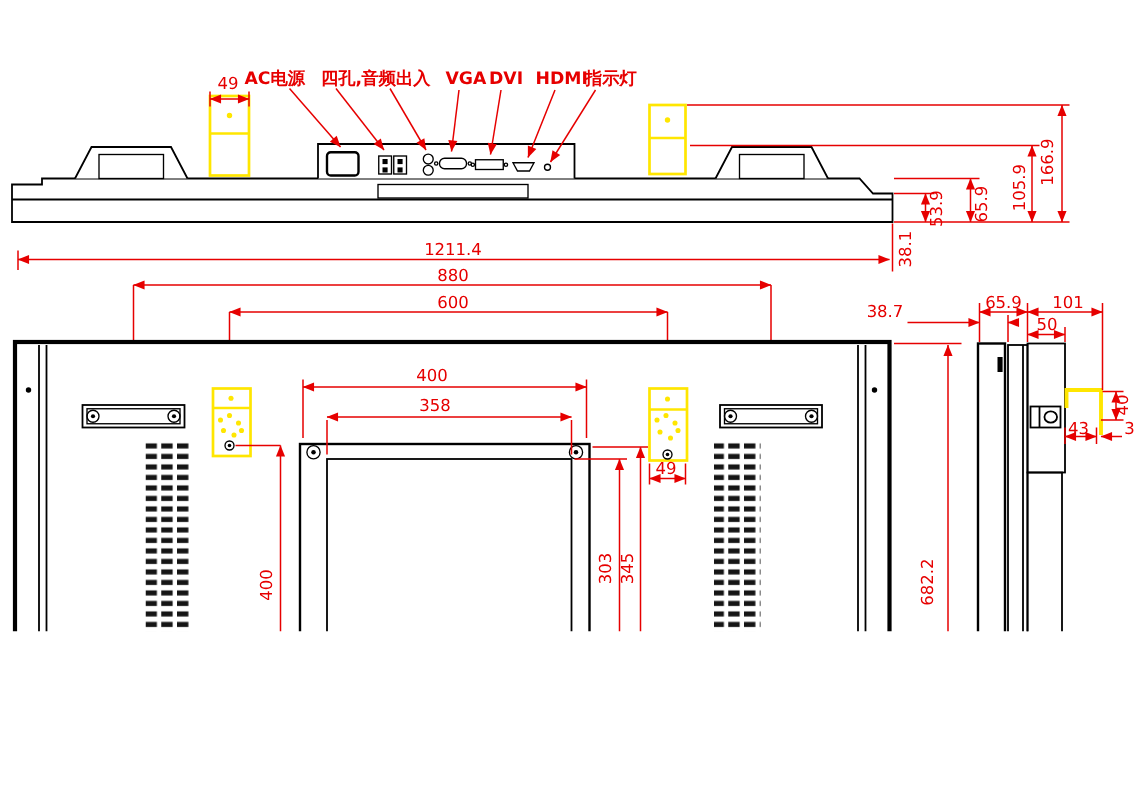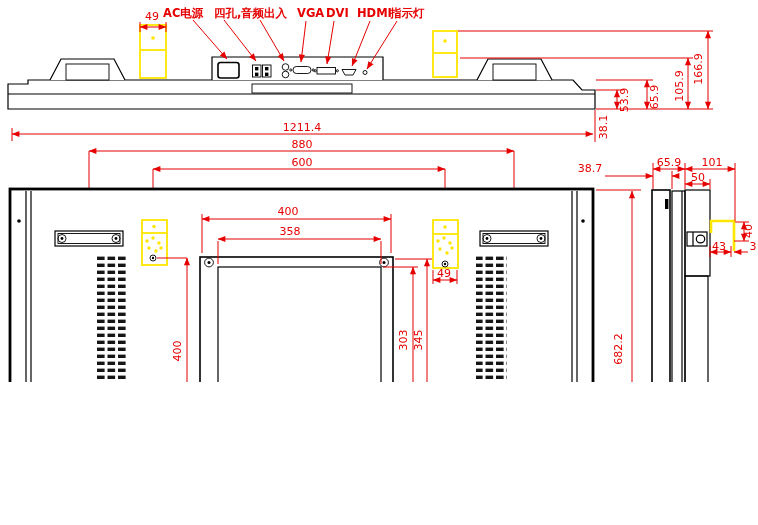--- a/index.html
+++ b/index.html
@@ -1,16 +1,16 @@
 <!DOCTYPE html>
 <html><head>
 <meta charset="utf-8">
 <style>
   html,body{margin:0;padding:0;background:#fff;}
-  .stage{position:relative;width:758px;height:382px;background:#fff;overflow:hidden;}
+  .stage{position:relative;width:758px;height:382px;background:#fff;overflow:hidden;margin-top:39px;}
   svg{display:block;}
   .k  {stroke:#000;fill:none;stroke-width:1.2;}
   .k2 {stroke:#000;fill:none;stroke-width:1.6;}
   .k3 {stroke:#000;fill:#fff;stroke-width:2.8;}
   .kf {stroke:#000;fill:#fff;stroke-width:1.2;}
   .kt {stroke:#000;fill:none;stroke-width:0.9;}
   .r  {stroke:#e60000;fill:none;stroke-width:1;}
   .rt {fill:#e60000;font-family:"DejaVu Sans",sans-serif;font-size:11px;}
   .rtb{fill:#e60000;font-family:"DejaVu Sans",sans-serif;font-size:11.5px;font-weight:bold;}
   .y  {stroke:#ffe600;fill:none;stroke-width:1.8;}

